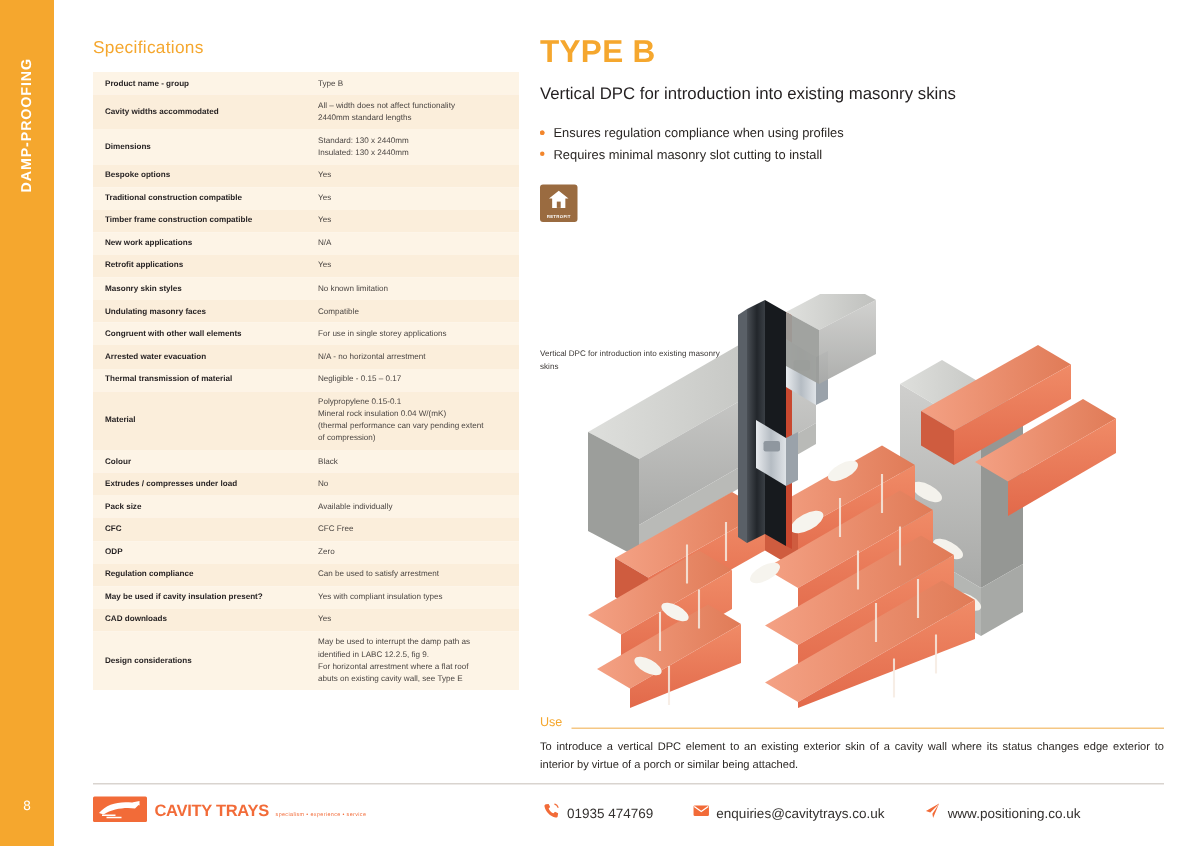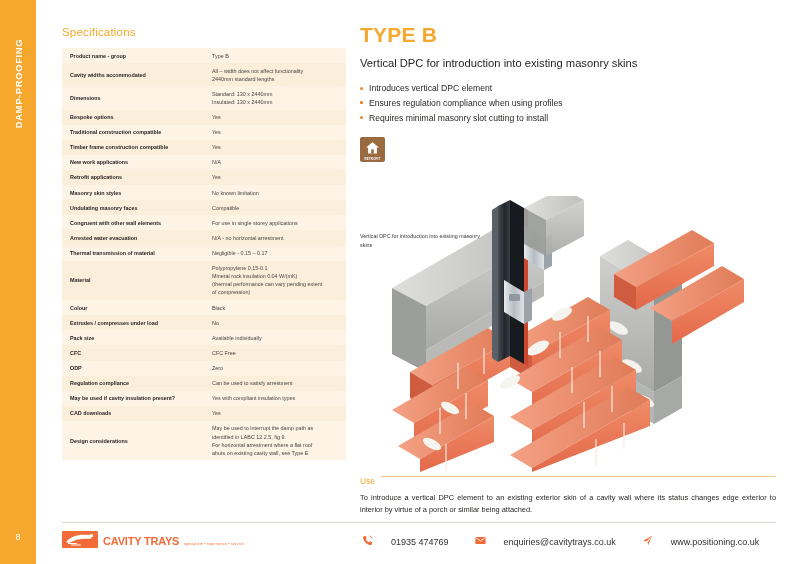--- a/index.html
+++ b/index.html
@@ -175,21 +175,21 @@
 
   
   .use-block {
     position: absolute;
     left: 360px;
     top: 476px;
     width: 416px;
   }
   .use-head {
     display: flex;
-    align-items: flex-start;
+    align-items: flex-end;
     gap: 6px;
   }
   .use-head .lbl {
     color: #f5a72e;
     font-size: 8.4px;
   }
   .use-head .rule {
     flex: 1;
     height: 1px;
     background: #f5c784;
@@ -244,21 +244,21 @@
     position: absolute;
     left: 362px;
     top: 535px;
     display: flex;
     align-items: center;
     gap: 26px;
   }
   .contact {
     display: flex;
     align-items: center;
-    gap: 18px;
+    gap: 5px;
     font-size: 9px;
     color: #33302e;
     white-space: nowrap;
     justify-content: space-between;
   }
 </style>
 </head>
 <body>
 
 <div class="page">
@@ -419,21 +419,20 @@
             </td>
           </tr>
         </tbody>
     </table>
   </div>
 
   <div class="main-col">
     <h1 class="type-title">TYPE B</h1>
     <h2 class="subtitle">Vertical DPC for introduction into existing masonry skins</h2>
     <ul class="feature-list" id="feature-list">
-        <li><span class="dot"></span><span>Introduces vertical DPC element</span></li>
         <li><span class="dot"></span></li>
         <li><span class="dot"></span><span>Ensures regulation compliance when using profiles</span></li>
         <li><span class="dot"></span><span>Requires minimal masonry slot cutting to install</span></li>
       </ul>
 
     <div class="badge">
       <span>
         <svg width="15" height="14" viewBox="0 0 15 14" aria-hidden="true">
           <path d="M7.5 1.2 L14 6.4 L11.9 6.4 L11.9 12.6 L3.1 12.6 L3.1 6.4 L1 6.4 Z" fill="#ffffff"></path>
           <rect x="6.2" y="8.4" width="2.6" height="4.2" fill="#9a6b40"></rect>

